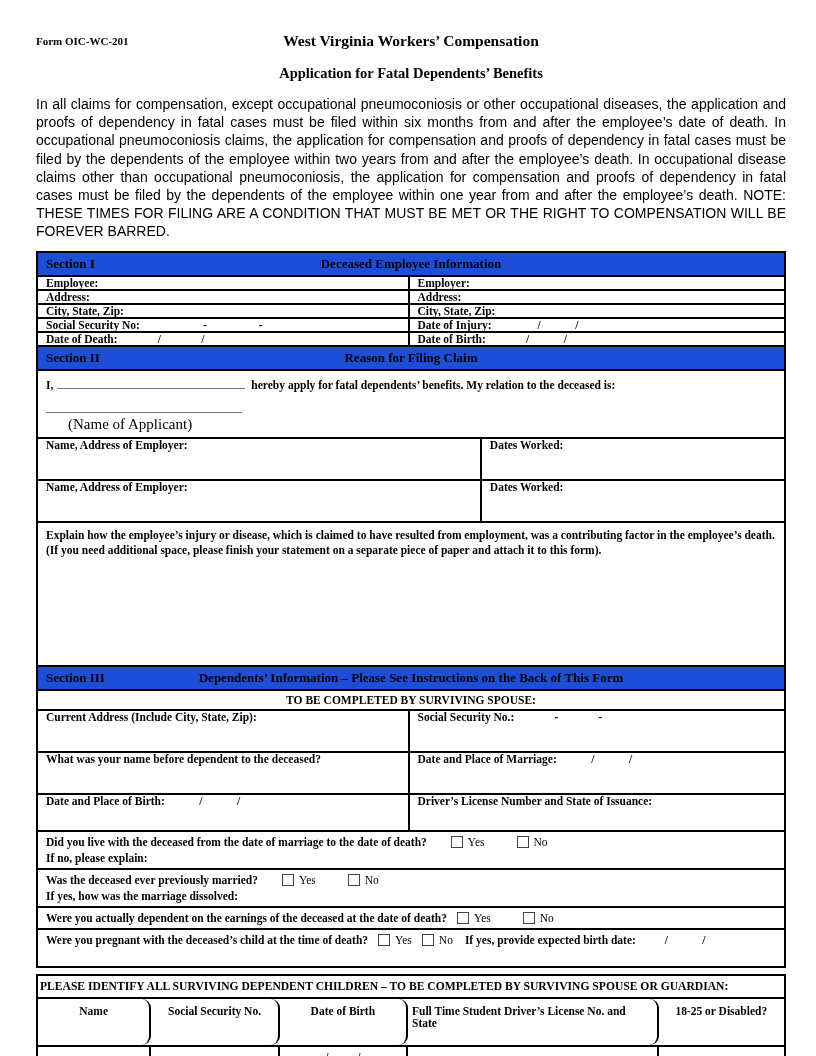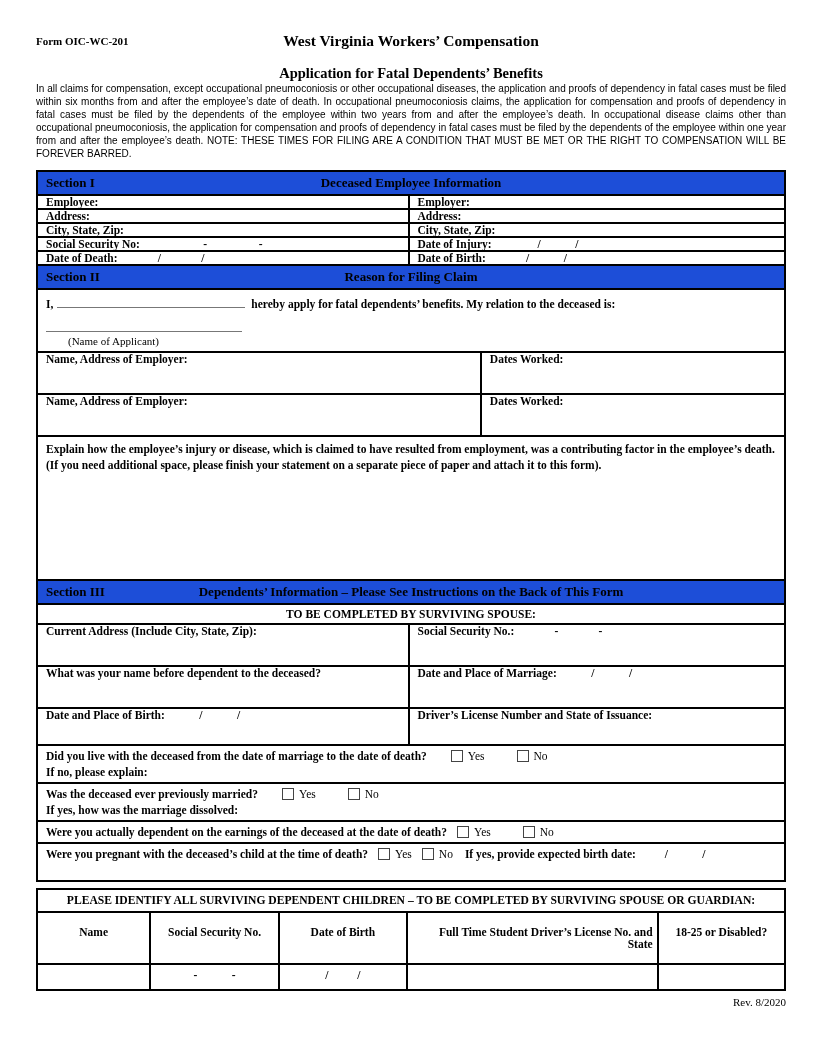--- a/index.html
+++ b/index.html
@@ -10,22 +10,23 @@
     color: #000; overflow: hidden;
   }
   .page { width: 816px; height: 1056px; padding: 26px 30px 0 36px; position: relative; }
 
   
   .hdr { position: relative; margin-top: 6px; }
   .form-number { position: absolute; left: 0; top: 3px; font-size: 11px; font-weight: bold; }
   .form-title { text-align: center; font-size: 15.5px; font-weight: bold; }
   .form-subtitle { text-align: center; font-size: 14.5px; font-weight: bold; margin-top: 15px; }
   .intro {
+    margin-top: 13px;
     font-family: "Liberation Sans", sans-serif;
-    font-size: 10px; line-height: 1.3; text-align: justify;
+    font-size: 14px; line-height: 1.3; text-align: justify;
   }
 
   
   .section { border: 2px solid #000; margin-top: -2px; }
   .section.first { margin-top: 10px; }
   .sec-header {
     background: #1d4ed8; border-bottom: 2px solid #000;
     position: relative; min-height: 23px;
     display: flex; align-items: center; justify-content: center;
     font-size: 13px; font-weight: bold; padding: 3px 8px;
@@ -42,21 +43,21 @@
 
   
   .apply-block { padding: 6px 8px 4px 8px; border-bottom: 2px solid #000; font-size: 11.5px; }
   .apply-line { font-weight: bold; }
   .uline {
     display: inline-block; border-bottom: 1px solid #777;
     height: 12px; vertical-align: baseline;
   }
   .uline.name { width: 188px; margin: 0 6px 0 4px; }
   .uline.relation { width: 196px; display: block; margin-top: 10px; }
-  .name-caption { font-size: 11px; font-weight: normal; margin: 3px 0 0 22px; }
+  .name-caption { font-size: 15px; font-weight: normal; margin: 3px 0 0 22px; }
   .emp-row .cell { min-height: 40px; }
   .explain-cell { min-height: 142px; font-size: 11.5px; font-weight: bold; padding: 5px 8px; line-height: 1.35; }
 
   
   .spouse-hdr { text-align: center; font-size: 11.5px; font-weight: bold; padding: 3px; border-bottom: 2px solid #000; }
   .info-row .cell { min-height: 40px; }
   .info-row.short .cell { min-height: 35px; }
   .q-row { border-bottom: 2px solid #000; padding: 4px 8px; font-size: 11.5px; }
   .q-row:last-child { border-bottom: none; border-radius: 10px; }
   .q-line { display: flex; align-items: center; }
@@ -66,26 +67,26 @@
     border: 1.4px solid #444; background: #fff; flex: none;
   }
   .cb.gap { margin-left: 24px; } .cb.gap2 { margin-left: 32px; }
   .cb.tight { margin-left: 10px; }
   .cbl { margin-left: 5px; font-weight: normal; }
   .q-follow { font-weight: bold; margin-top: 4px; }
   .q-tall { min-height: 36px; }
 
   
   .children { margin-top: 6px; border: 2px solid #000; }
-  .child-title { text-align: center; font-size: 11.6px; font-weight: bold; padding: 4px 2px; border-bottom: 2px solid #000; }
+  .child-title { font-size: 11.6px; font-weight: bold; padding: 4px 2px; border-bottom: 2px solid #000; }
   .child-headrow { display: flex; border-bottom: 2px solid #000; }
   .child-headrow .ch {
-    font-size: 11.5px; font-weight: bold; text-align: right;
-    padding: 13px 4px; min-height: 46px;
-    display: flex; align-items: flex-start; justify-content: center;
+    font-size: 11.5px; font-weight: bold; text-align: left;
+    padding: 6px 4px; min-height: 46px;
+    display: flex; align-items: flex-start; justify-content: center; border-radius: 9px;
   }
   .child-datarow { display: flex; }
   .child-datarow .cd { min-height: 24px; font-size: 11.5px; text-align: center; padding: 4px; }
   .c1 { width: 15.2%; } .c2 { width: 17.2%; } .c3 { width: 17.2%; } .c4 { width: 33.6%; } .c5 { width: 16.8%; }
 
   .footer { text-align: right; font-size: 11px; margin-top: 5px; padding-right: 0; }
 </style>
 </head>
 <body>
 

